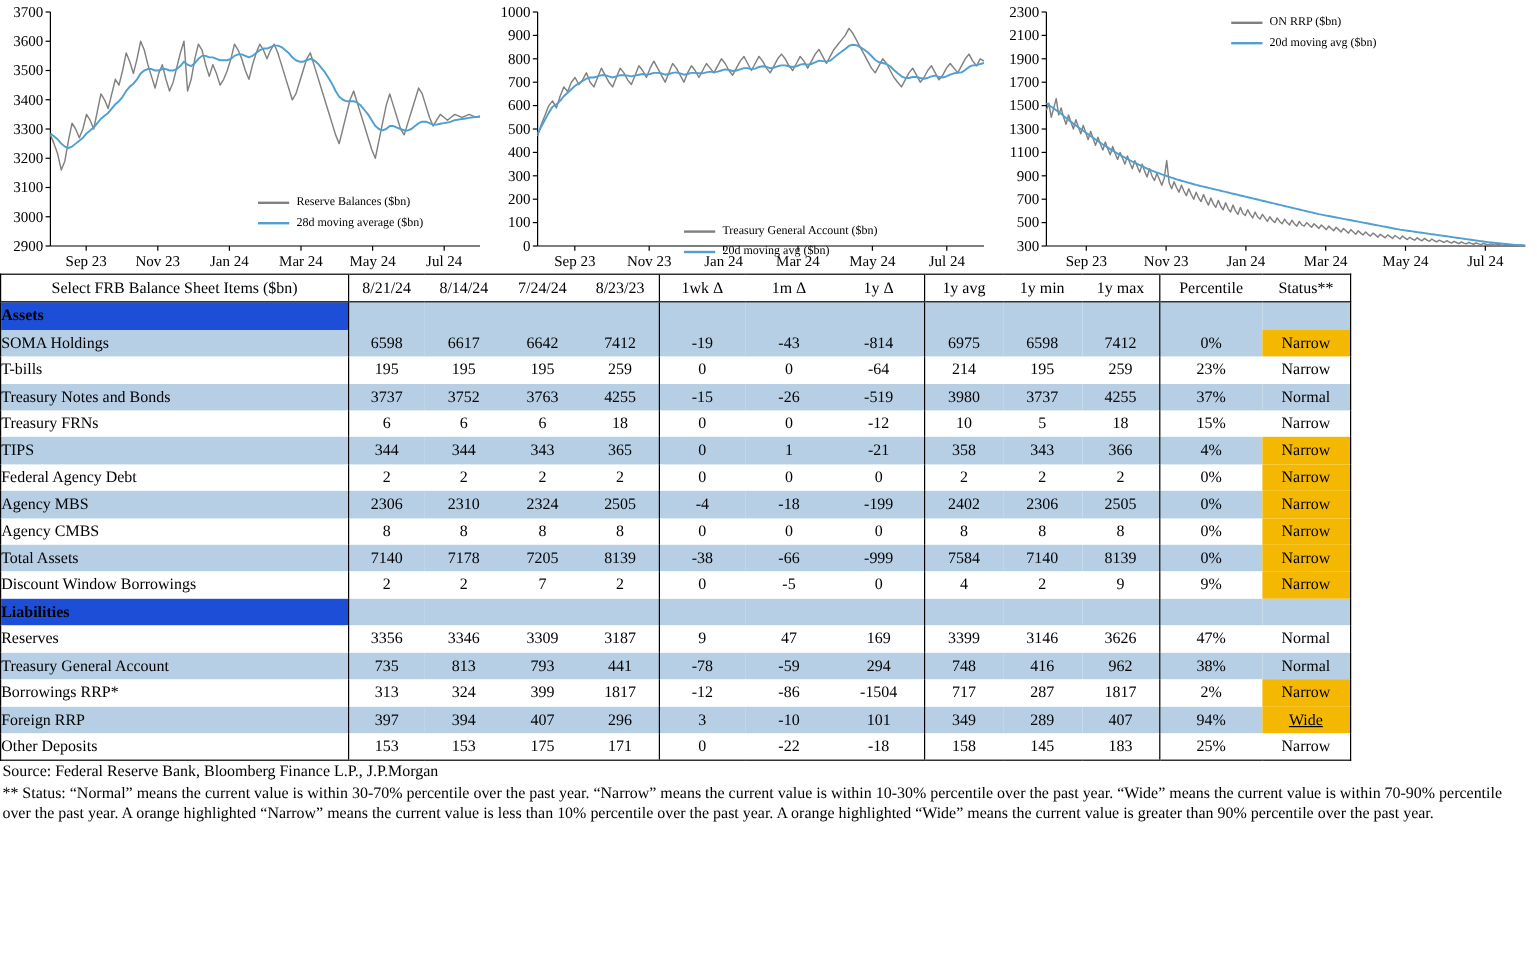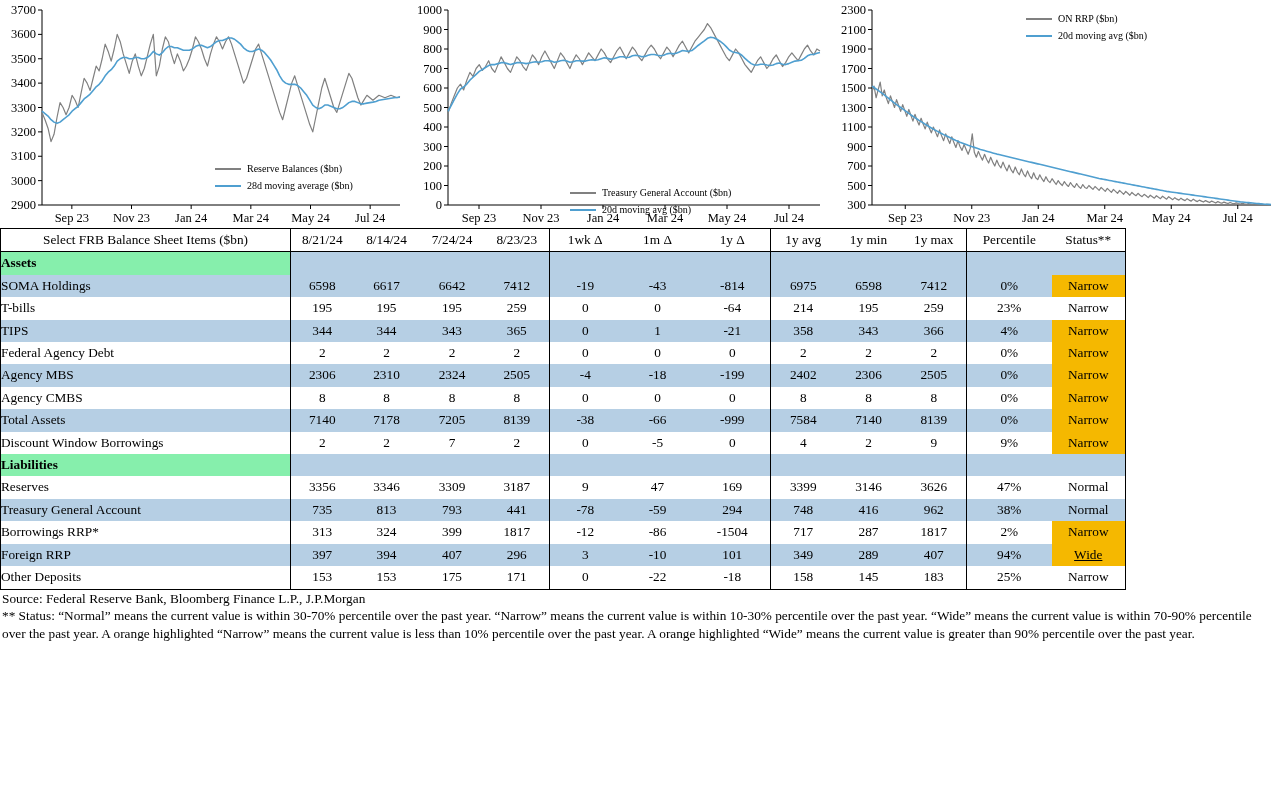--- a/index.html
+++ b/index.html
@@ -18,21 +18,21 @@
   table.fbs td{padding:0;height:22.4px;line-height:22.4px;}
   .bd-t{border-top:1px solid #000;}
   .bd-b{border-bottom:1px solid #000;}
   .bd-l{border-left:1px solid #000;}
   .bd-r{border-right:1px solid #000;}
   .lbl{padding-left:4px;text-align:left;}
   .num{text-align:center;}
   .hdr td{font-weight:normal;text-align:center;}
   .blue{background:#b6cfe4;}
   .orange{background:#f5b800;}
-  .sect{background:#86efac;font-weight:bold;padding-left:4px;}
+  .sect{background:#1d4ed8;font-weight:bold;padding-left:4px;}
   .ind1{padding-left:14px;}
   .ind2{padding-left:24px;}
   .notes{font-family:"Liberation Serif",serif;font-size:13.3px;line-height:17.5px;padding-left:2px;}
   .notes div{margin:0;}
   .note-wrap{width:1272px;}
 </style>
 </head>
 <body>
 
 <div class="charts">
@@ -265,20 +265,50 @@
         <td class="num bd-l">0</td>
         <td class="num">0</td>
         <td class="num">-64</td>
         <td class="num bd-l">214</td>
         <td class="num">195</td>
         <td class="num">259</td>
         <td class="num bd-l">23%</td>
         <td class="num bd-r">Narrow</td>
       </tr>
       <tr>
+        <td class="lbl bd-l blue ind2">Treasury Notes and Bonds</td>
+        <td class="num blue bd-l">3737</td>
+        <td class="num blue">3752</td>
+        <td class="num blue">3763</td>
+        <td class="num blue">4255</td>
+        <td class="num blue bd-l">-15</td>
+        <td class="num blue">-26</td>
+        <td class="num blue">-519</td>
+        <td class="num blue bd-l">3980</td>
+        <td class="num blue">3737</td>
+        <td class="num blue">4255</td>
+        <td class="num blue bd-l">37%</td>
+        <td class="num bd-r blue">Normal</td>
+      </tr>
+      <tr>
+        <td class="lbl bd-l ind2">Treasury FRNs</td>
+        <td class="num bd-l">6</td>
+        <td class="num">6</td>
+        <td class="num">6</td>
+        <td class="num">18</td>
+        <td class="num bd-l">0</td>
+        <td class="num">0</td>
+        <td class="num">-12</td>
+        <td class="num bd-l">10</td>
+        <td class="num">5</td>
+        <td class="num">18</td>
+        <td class="num bd-l">15%</td>
+        <td class="num bd-r">Narrow</td>
+      </tr>
+      <tr>
         <td class="lbl bd-l blue ind2">TIPS</td>
         <td class="num blue bd-l">344</td>
         <td class="num blue">344</td>
         <td class="num blue">343</td>
         <td class="num blue">365</td>
         <td class="num blue bd-l">0</td>
         <td class="num blue">1</td>
         <td class="num blue">-21</td>
         <td class="num blue bd-l">358</td>
         <td class="num blue">343</td>

